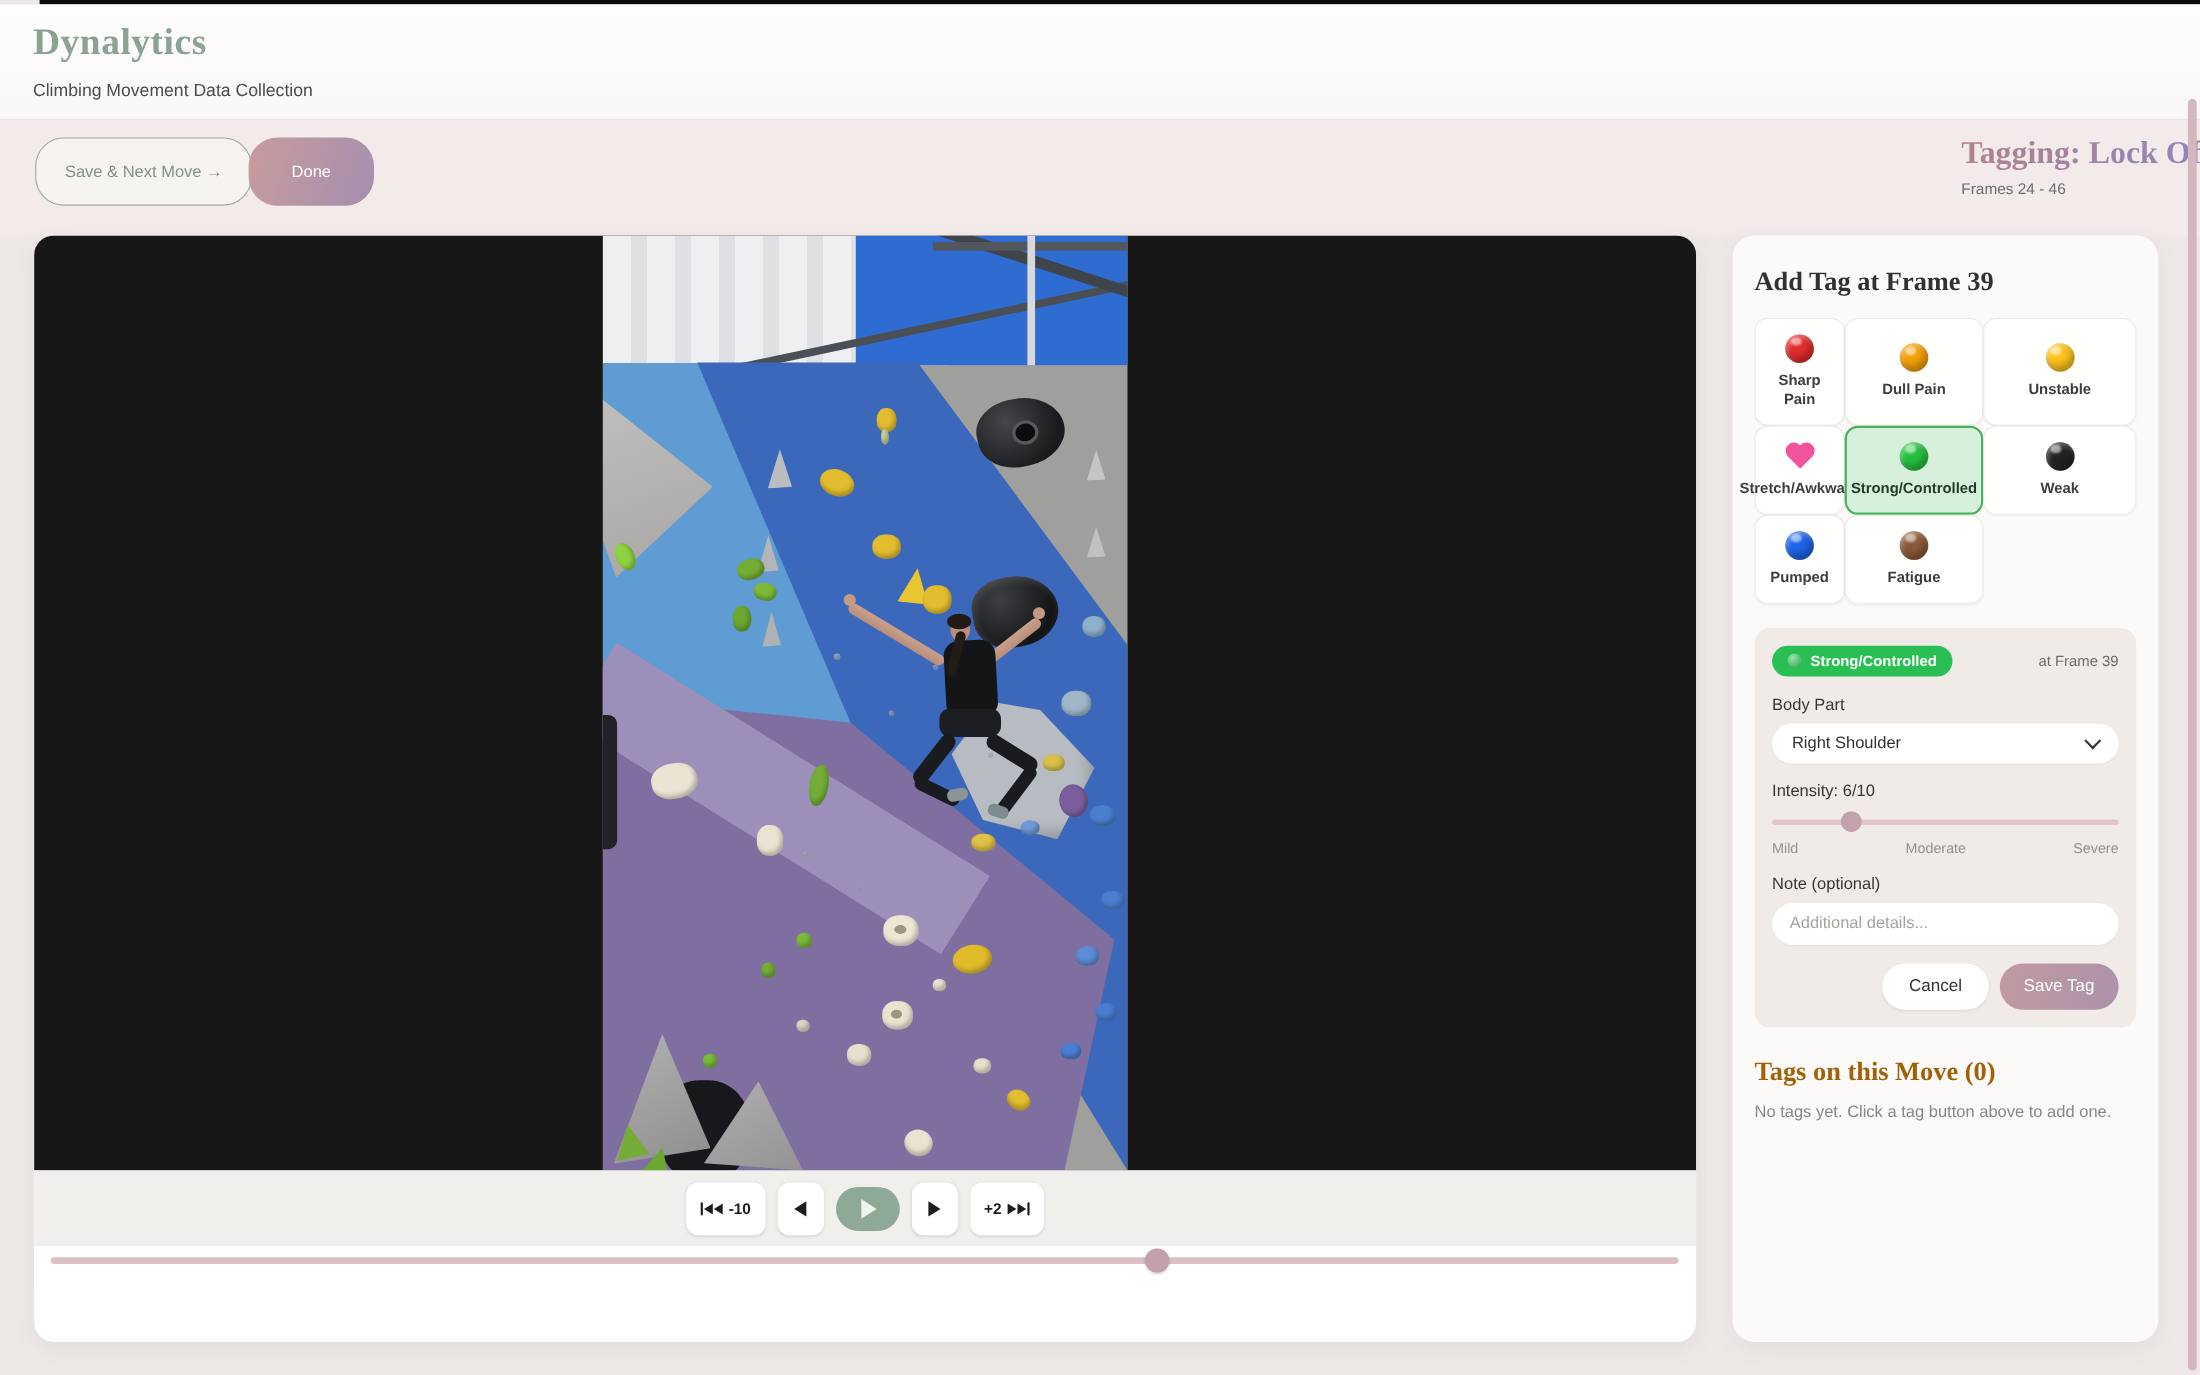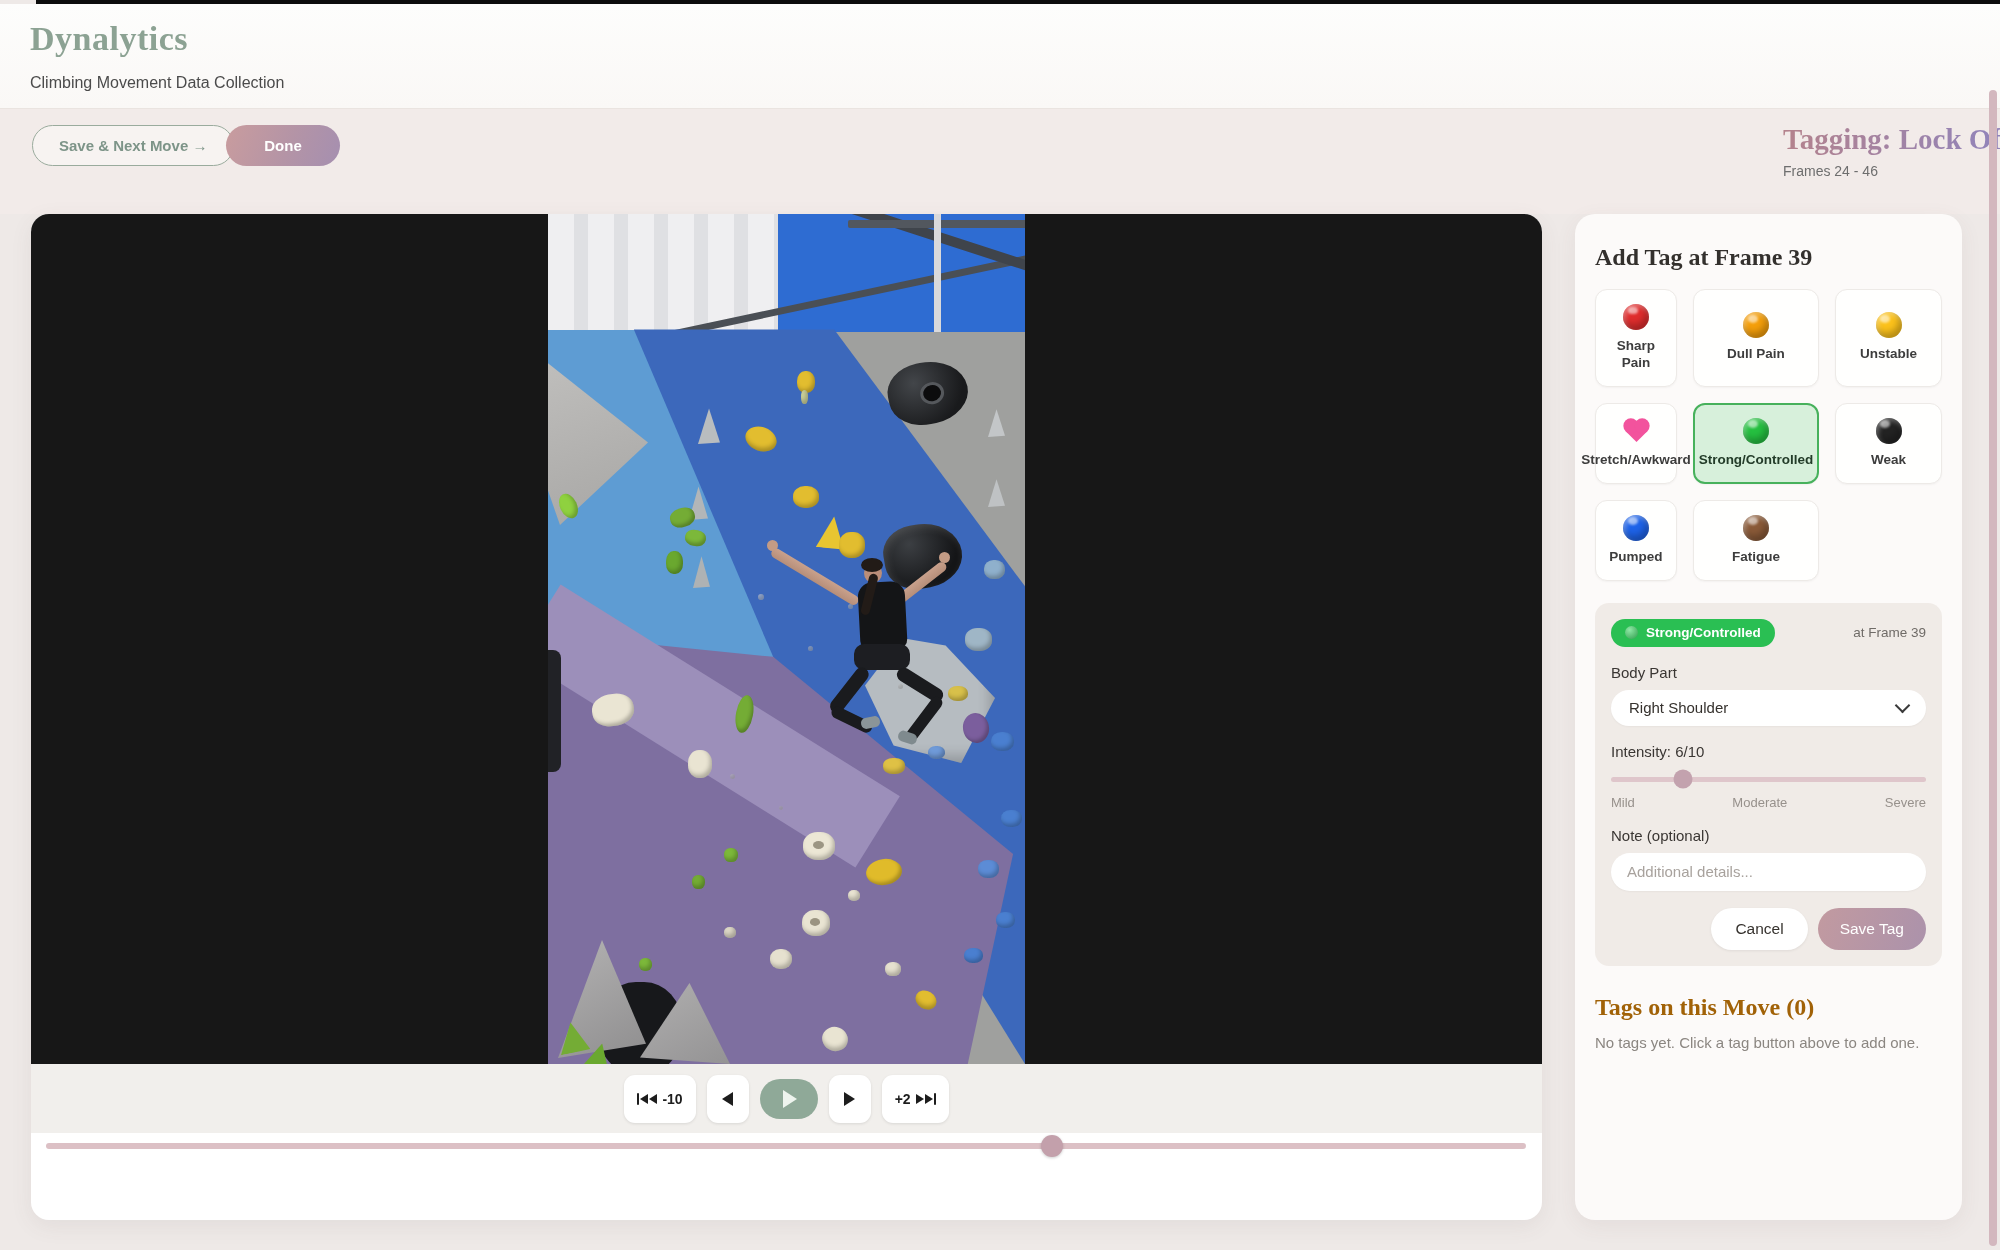--- a/index.html
+++ b/index.html
@@ -10,21 +10,21 @@
 
   
   #top-strip{position:absolute;left:36px;top:0;right:0;height:4px;background:#0c0c0c;}
   #header{position:absolute;left:0;top:4px;right:0;height:104px;
           background:linear-gradient(180deg,#fdfdfc,#faf8f6);border-bottom:1px solid #eae4e0;}
   #app-title{position:absolute;left:30px;top:16px;font-size:34px;font-weight:bold;color:#8ca293;letter-spacing:.5px;}
   #app-sub{position:absolute;left:30px;top:70px;font-size:16px;color:#4b4b4b;}
 
   #toolbar{position:absolute;left:0;top:109px;right:0;height:105px;background:#f2ebe9;}
   .pill-btn{display:inline-flex;align-items:center;justify-content:center;border:none;cursor:pointer;
-            border-radius:26px;height:41px;font-size:15px;font-weight:bold;}
+            border-radius:26px;height:62px;font-size:15px;font-weight:normal;}
   #btn-save-next{position:absolute;left:32px;top:16px;padding:0 26px;background:rgba(253,252,251,.45);
                  border:1.6px solid #9aab9d;color:#7d9488;}
   #btn-done{position:absolute;left:226px;top:16px;width:114px;color:#fff;
             background:linear-gradient(110deg,#c99c9e 0%,#b494a6 55%,#a58fb0 100%);}
   #tagging-block{position:absolute;left:1783px;top:14px;}
   #tagging-title{font-size:29px;font-weight:bold;white-space:nowrap;
                  background:linear-gradient(90deg,#b4828c,#8f84bd);
                  -webkit-background-clip:text;background-clip:text;
                  -webkit-text-fill-color:transparent;color:#a487a3;}
   #tagging-frames{font-size:14px;color:#6e6e6e;margin-top:7px;}
@@ -94,21 +94,21 @@
   #frame-info{height:48px;display:flex;align-items:center;justify-content:center;gap:34px;font-size:15px;color:#2d2d2d;background:#fff;}
   #timeline-row{position:relative;height:39px;background:#fff;}
   #timeline-track{position:absolute;left:15px;right:16px;top:10px;height:6px;border-radius:3px;background:#dcc0c5;cursor:pointer;}
   #timeline-thumb{position:absolute;top:50%;width:22px;height:22px;border-radius:50%;background:#c3a0ab;
                   transform:translate(-50%,-50%);box-shadow:0 1px 3px rgba(0,0,0,.2);cursor:pointer;}
 
   
   #panel{position:absolute;left:1575px;top:214px;width:387px;height:1006px;background:#fcfaf9;border-radius:20px;
          box-shadow:0 6px 22px rgba(95,75,75,.07);padding:20px;box-sizing:border-box;}
   #panel-heading{font-size:24px;font-weight:bold;color:#33302d;margin-top:10px;}
-  #tag-grid{display:grid;grid-template-columns:82px 126px 1fr;gap:16px;margin-top:18px;}
+  #tag-grid{display:grid;grid-template-columns:82px 126px 1fr;gap:0;margin-top:18px;}
   .tag-btn{display:flex;flex-direction:column;align-items:center;justify-content:center;gap:8px;cursor:pointer;
            background:#fffffe;border:1px solid #edeae7;border-radius:12px;padding:14px 5px;
            box-shadow:0 1px 2px rgba(0,0,0,.04);font-family:inherit;}
   .tag-btn[data-selected="true"]{background:#d7f0db;border:2px solid #47b15c;padding:13px 4px;}
   .tag-label{font-size:13.5px;font-weight:bold;color:#3d3d3d;text-align:center;line-height:1.25;}
   .tag-btn[data-selected="true"] .tag-label{color:#233c29;}
   .ball{width:26px;height:26px;border-radius:50%;position:relative;
         box-shadow:inset -3px -5px 7px rgba(0,0,0,.28),inset 2px 3px 5px rgba(255,255,255,.35);}
   .ball::after{content:"";position:absolute;left:18%;top:10%;width:38%;height:30%;border-radius:50%;
                background:rgba(255,255,255,.55);filter:blur(1px);}

